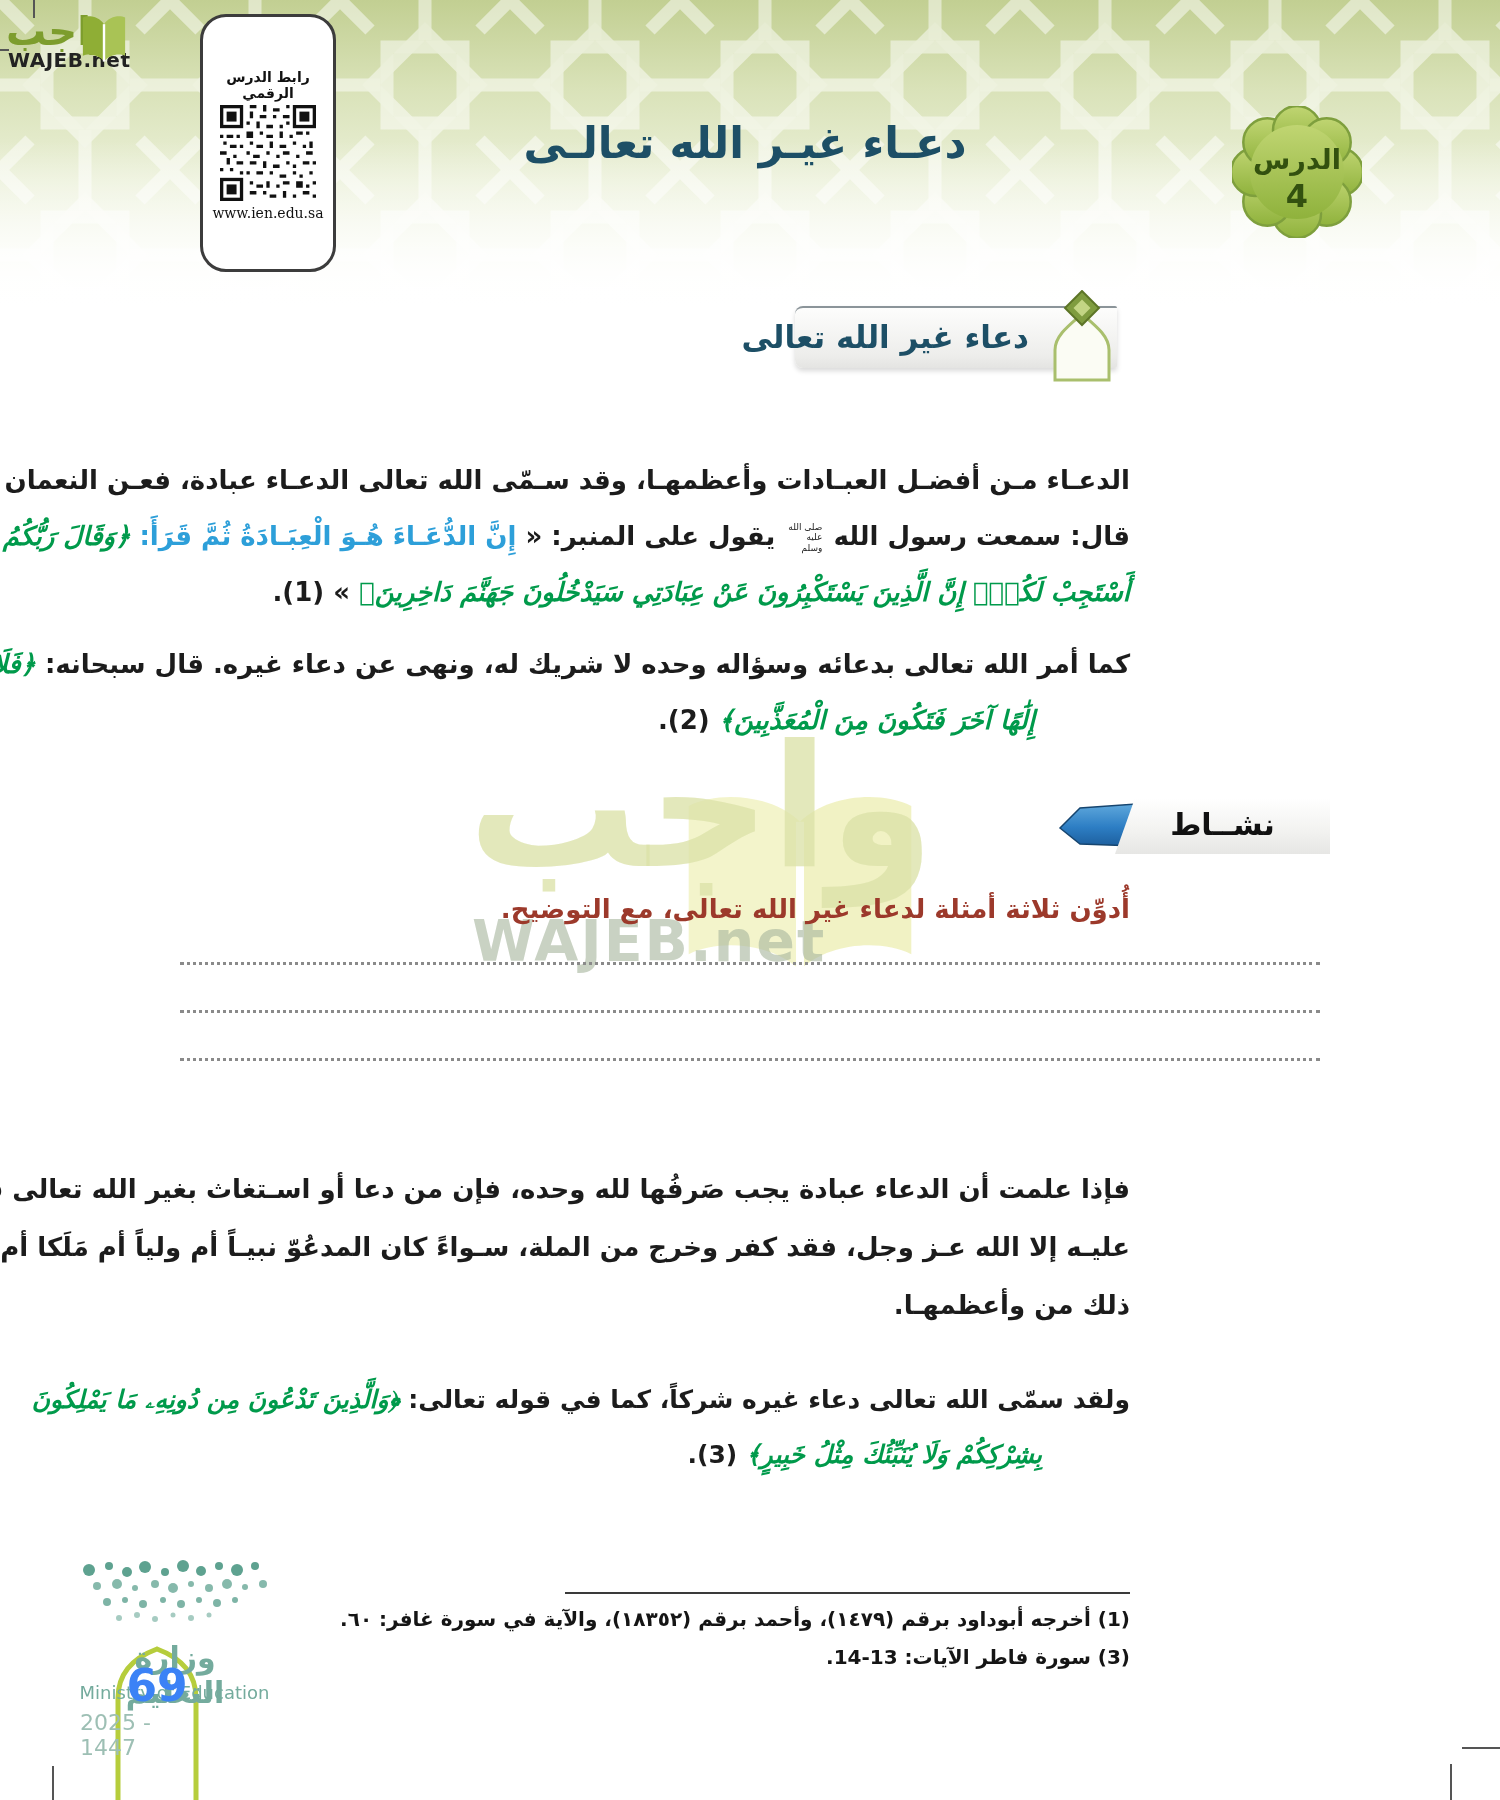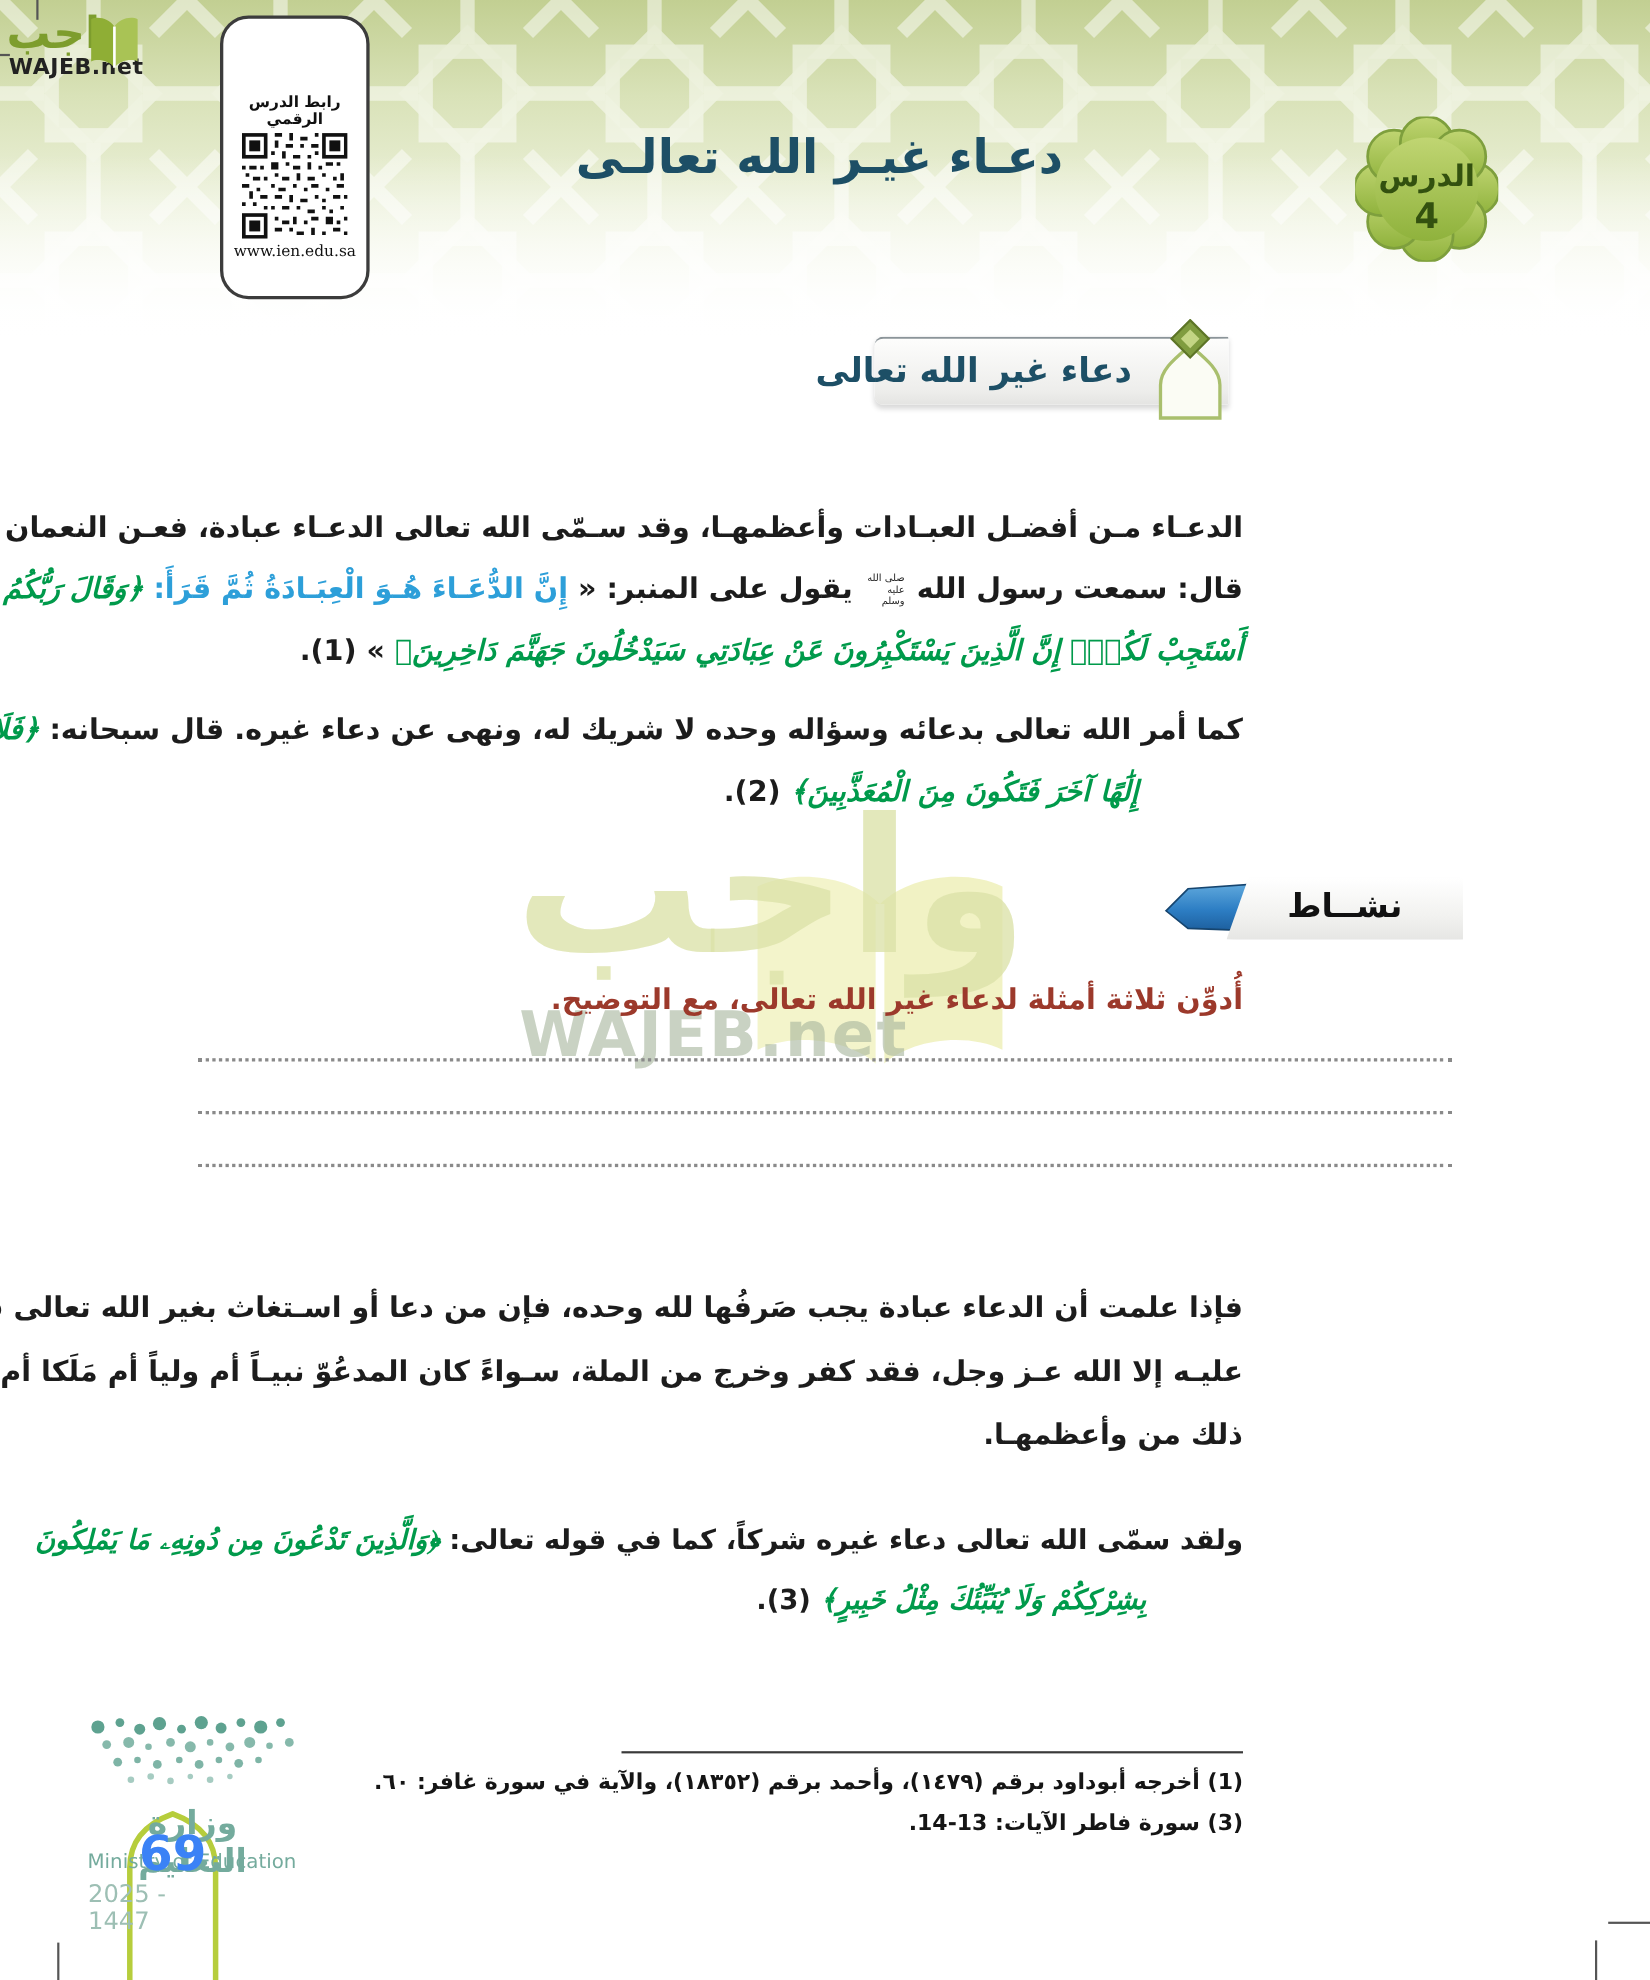--- a/index.html
+++ b/index.html
@@ -16,21 +16,21 @@
 
   
   .wajeb-logo{left:6px;top:8px;width:190px;height:70px;z-index:6;}
   .wajeb-ar{position:absolute;left:0;top:0;font-size:40px;font-weight:bold;color:#7d9d2d;direction:rtl;}
   .wajeb-net{position:absolute;left:2px;top:40px;font-size:20px;font-weight:bold;color:#222;letter-spacing:.5px;}
   .wajeb-book{position:absolute;left:74px;top:4px;}
 
   
   .qr-card{left:200px;top:14px;width:130px;height:252px;background:#fff;border:3px solid #3c3c3c;
     border-radius:26px;z-index:5;text-align:center;}
-  .qr-label{margin-top:68px;font-size:14px;font-weight:bold;color:#111;direction:rtl;}
+  .qr-label{margin-top:52px;font-size:14px;font-weight:bold;color:#111;direction:rtl;}
   .qr-card svg{margin-top:4px;}
   .qr-url{font-size:14px;color:#111;font-family:"DejaVu Serif",serif;}
 
   
   .page-title{left:395px;top:118px;width:700px;text-align:center;font-size:43px;font-weight:bold;
     color:var(--title-teal,#1d4f66);direction:rtl;z-index:4;}
   .lesson-badge{left:1232px;top:106px;z-index:4;}
 
   
   .section-bar{left:795px;top:306px;width:322px;height:60px;

